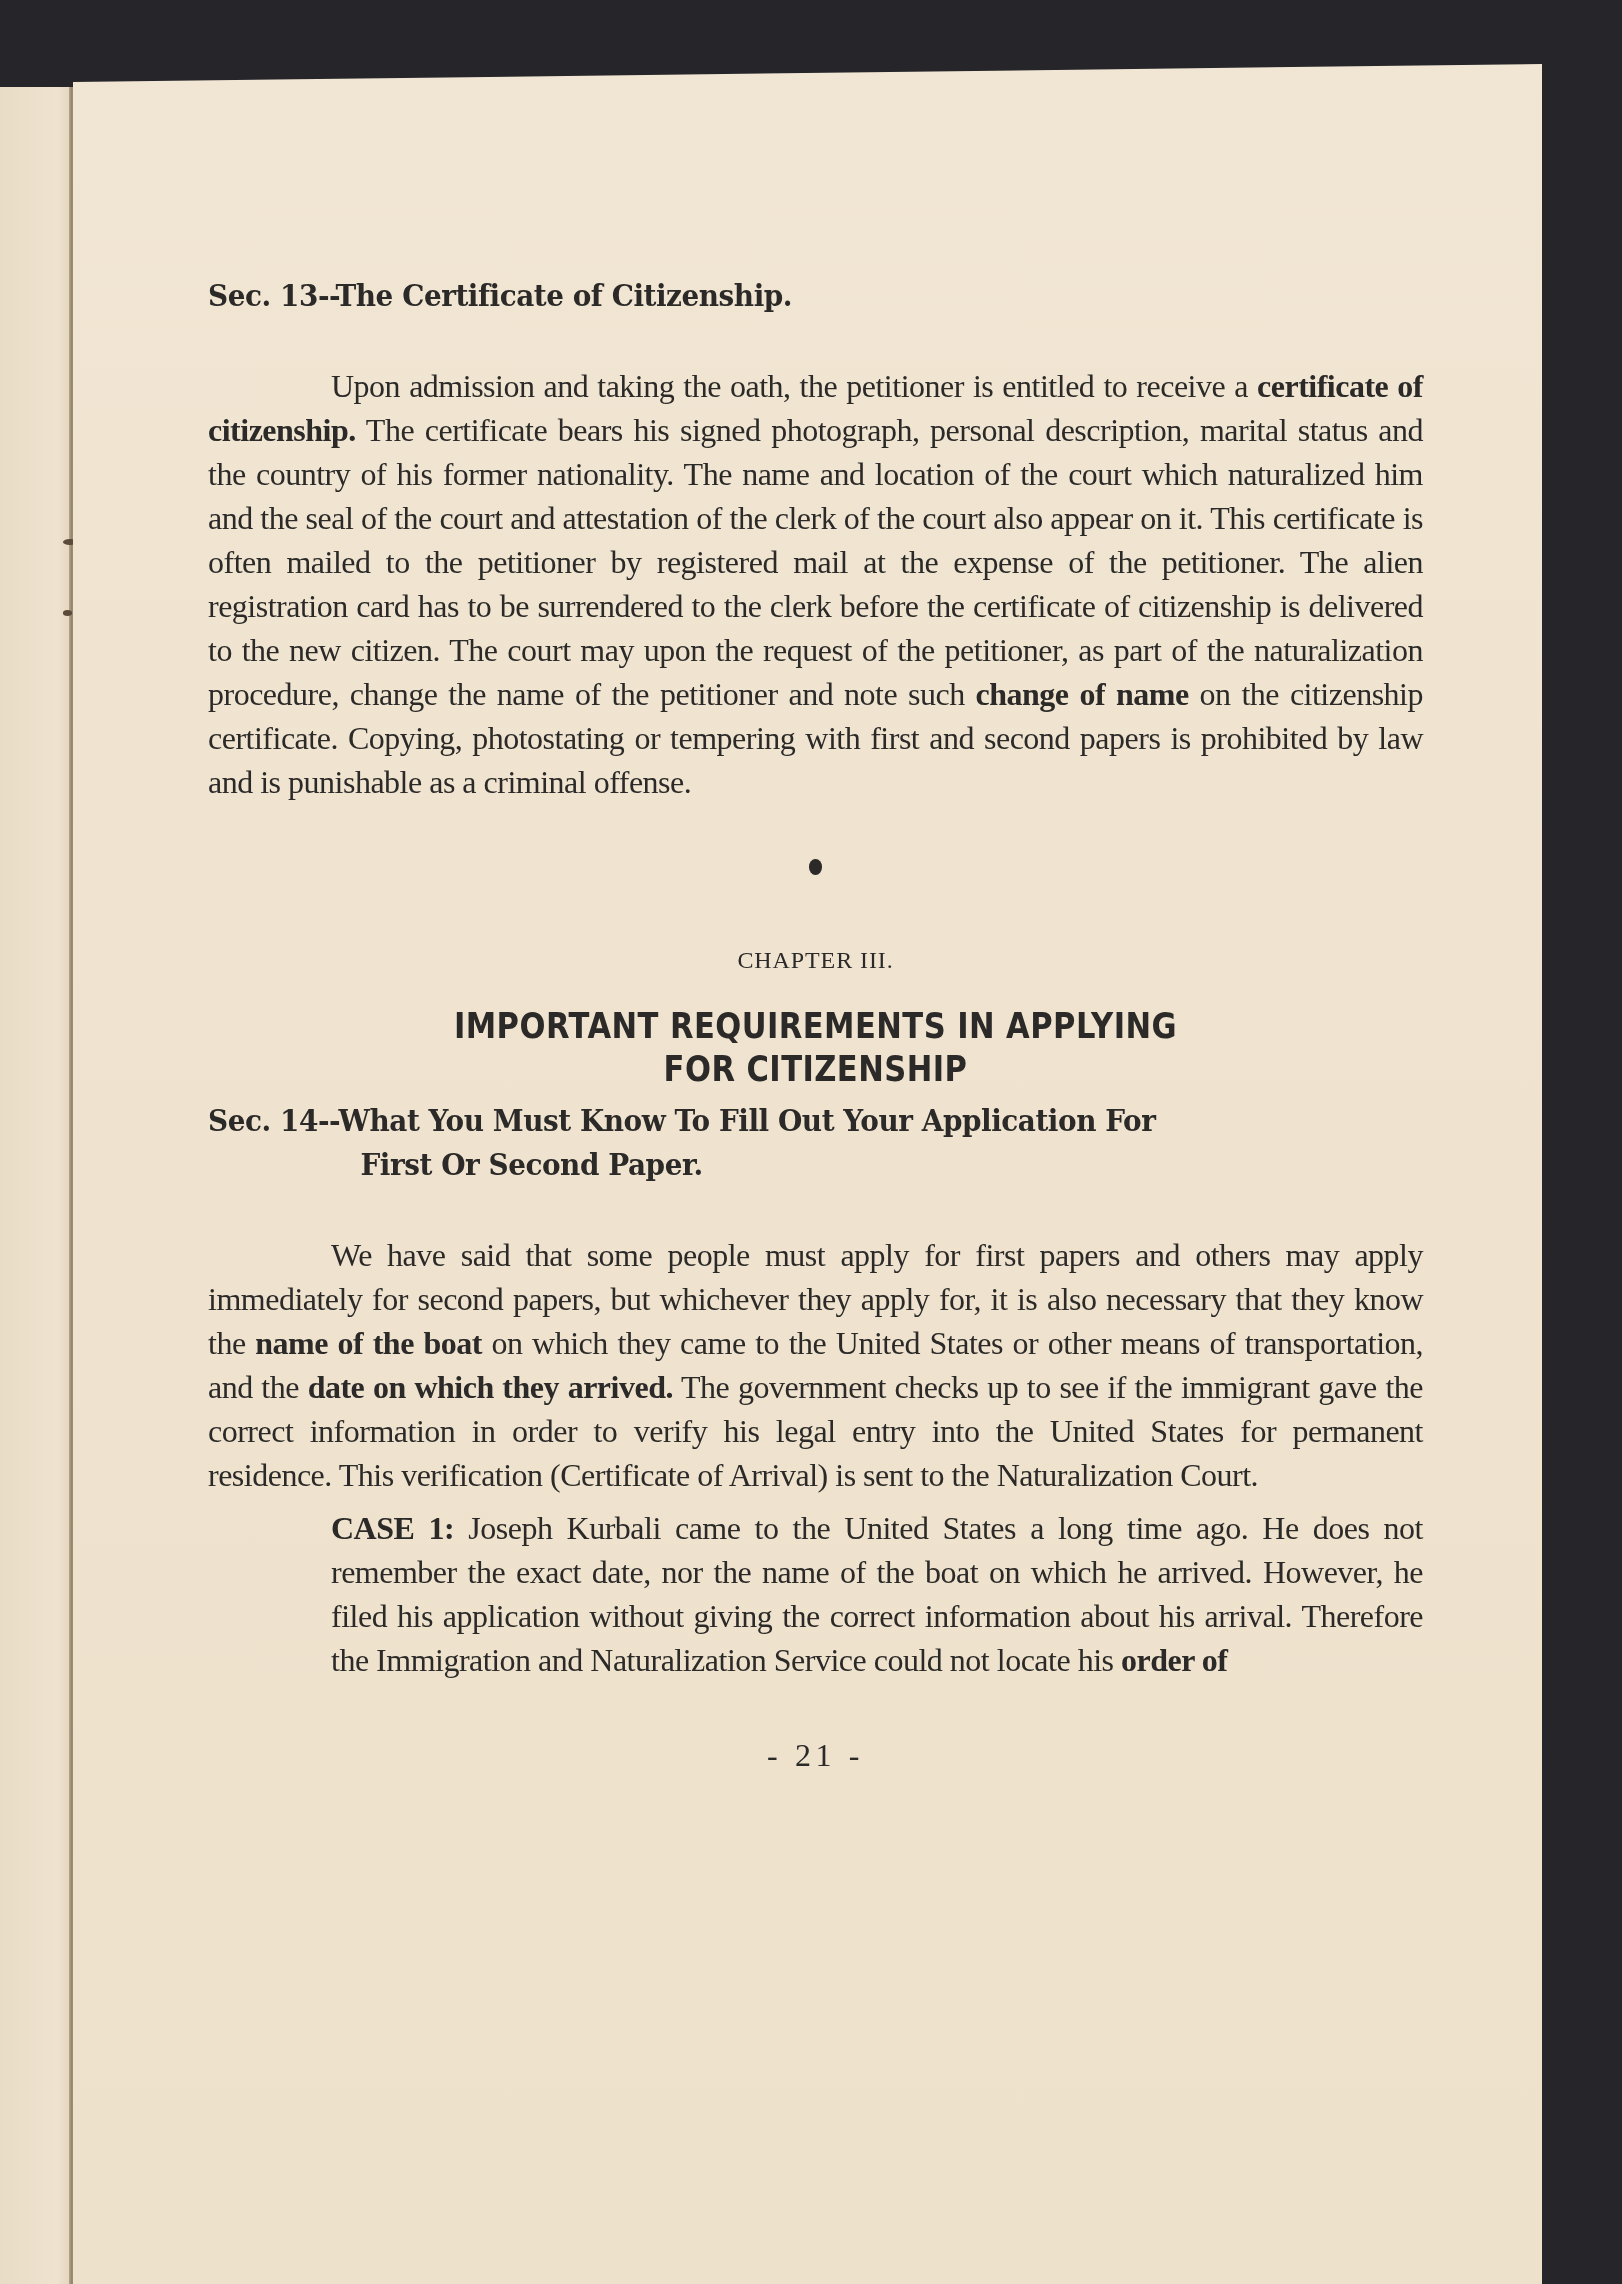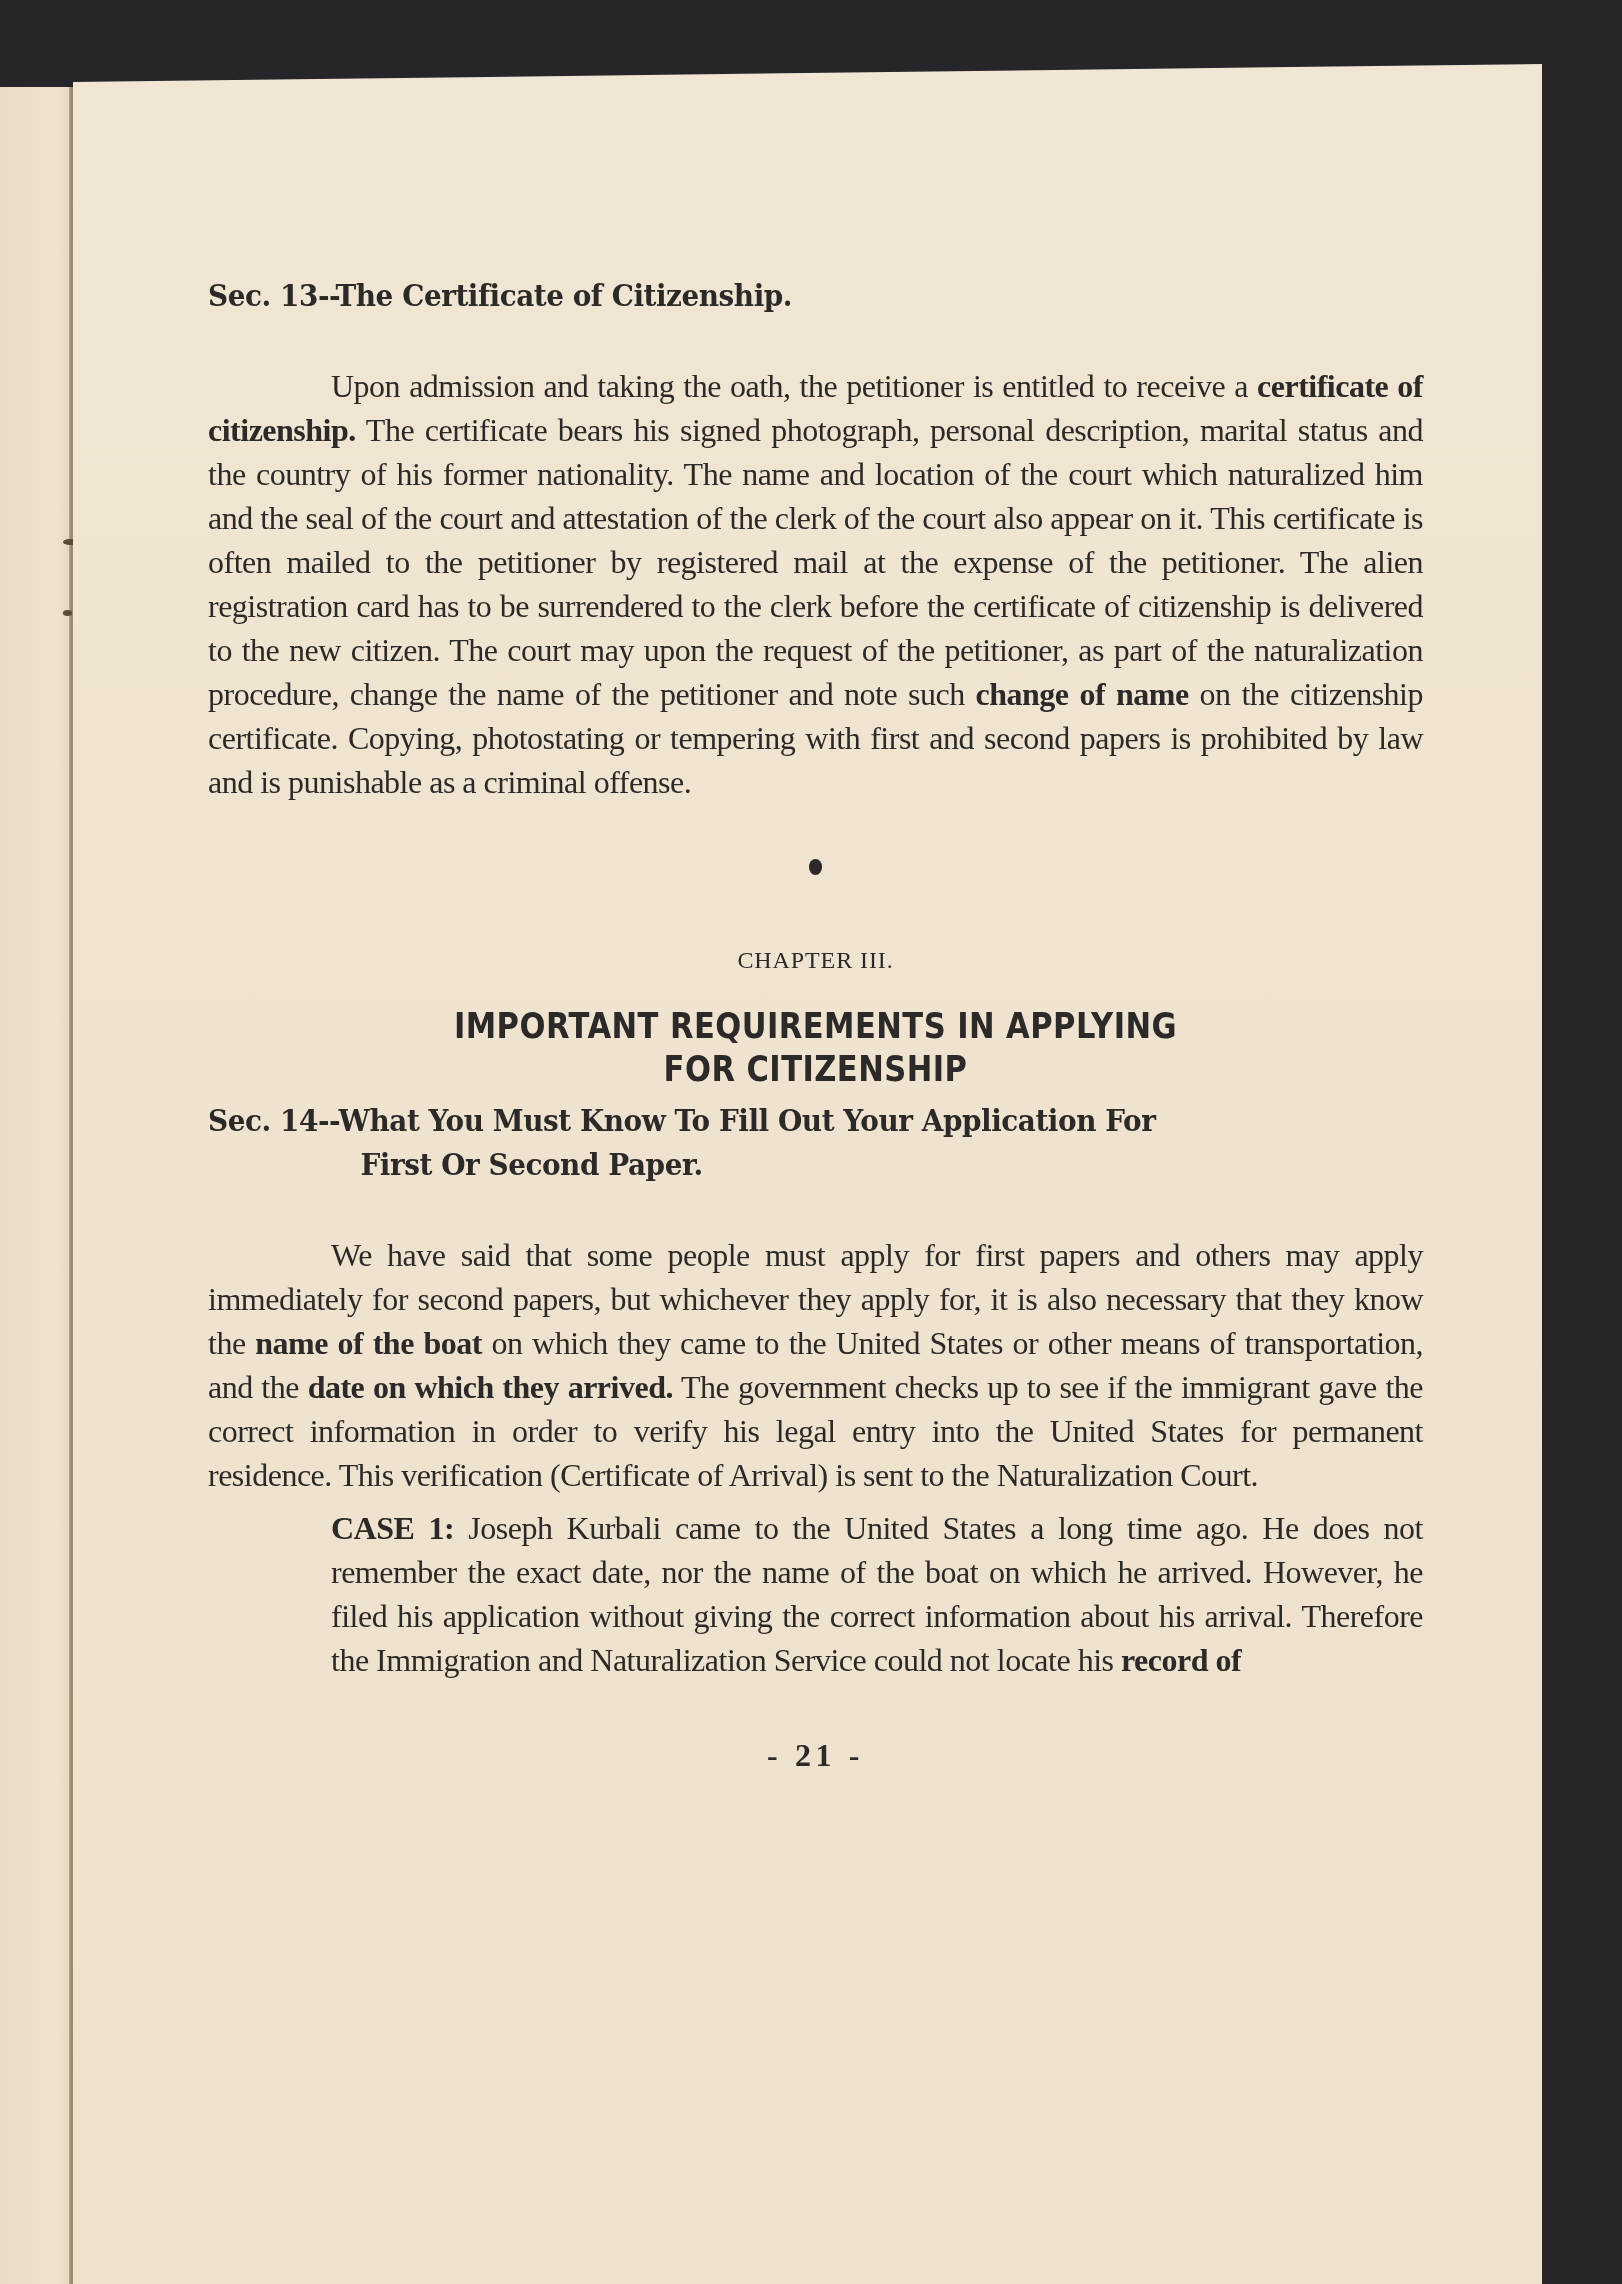--- a/index.html
+++ b/index.html
@@ -50,21 +50,21 @@
     font-family: "Liberation Serif", serif;
   }
   .title {
     text-align: center; font-family: "DejaVu Sans", "Liberation Sans", sans-serif;
     font-weight: bold; font-size: 36px; line-height: 43px; margin-top: 30px;
     letter-spacing: 0.5px; transform: scaleX(0.85);
   }
   .case { padding-left: 123px; }
   .case p.body { font-size: 32px; }
   .folio {
-    text-align: center; font-size: 32px; margin-top: 55px; font-weight: bold;
+    text-align: center; font-size: 32px; margin-top: 55px; font-weight: normal;
     font-family: "Liberation Serif", serif; letter-spacing: 4.6px;
   }
 </style>
 </head>
 <body>
 
 <div class="left-page"></div>
 <div class="gutter">
 </div>
 <div class="staple" style="top:539px"></div>
@@ -86,18 +86,18 @@
   </div>
 
   <h2 class="sec-head" style="margin-top:9px">
     <span>Sec. 14--What You Must Know To Fill Out Your Application For</span>
     <span class="cont">First Or Second Paper.</span>
   </h2>
   <div class="gap-s"></div>
   <p class="body indent">We have said that some people must apply for first papers and others may apply immediately for second papers, but whichever they apply for, it is also necessary that they know the <b>name of the boat</b> on which they came to the United States or other means of transportation, and the <b>date on which they arrived.</b> The government checks up to see if the immigrant gave the correct information in order to verify his legal entry into the United States for permanent residence. This verification (Certificate of Arrival) is sent to the Naturalization Court.</p>
 
   <div class="case" style="margin-top:9px">
-    <p class="body"><b>CASE 1:</b>  Joseph Kurbali came to the United States a long time ago. He does not remember the exact date, nor the name of the boat on which he arrived. However, he filed his application without giving the correct information about his arrival. Therefore the Immigration and Naturalization Service could not locate his <b>record of</b></p>
+    <p class="body"><b>CASE 1:</b>  Joseph Kurbali came to the United States a long time ago. He does not remember the exact date, nor the name of the boat on which he arrived. However, he filed his application without giving the correct information about his arrival. Therefore the Immigration and Naturalization Service could not locate his <b>order of</b></p>
   </div>
 
   <div class="folio">- 21 -</div>
 </div>
 
 
 </body></html>

